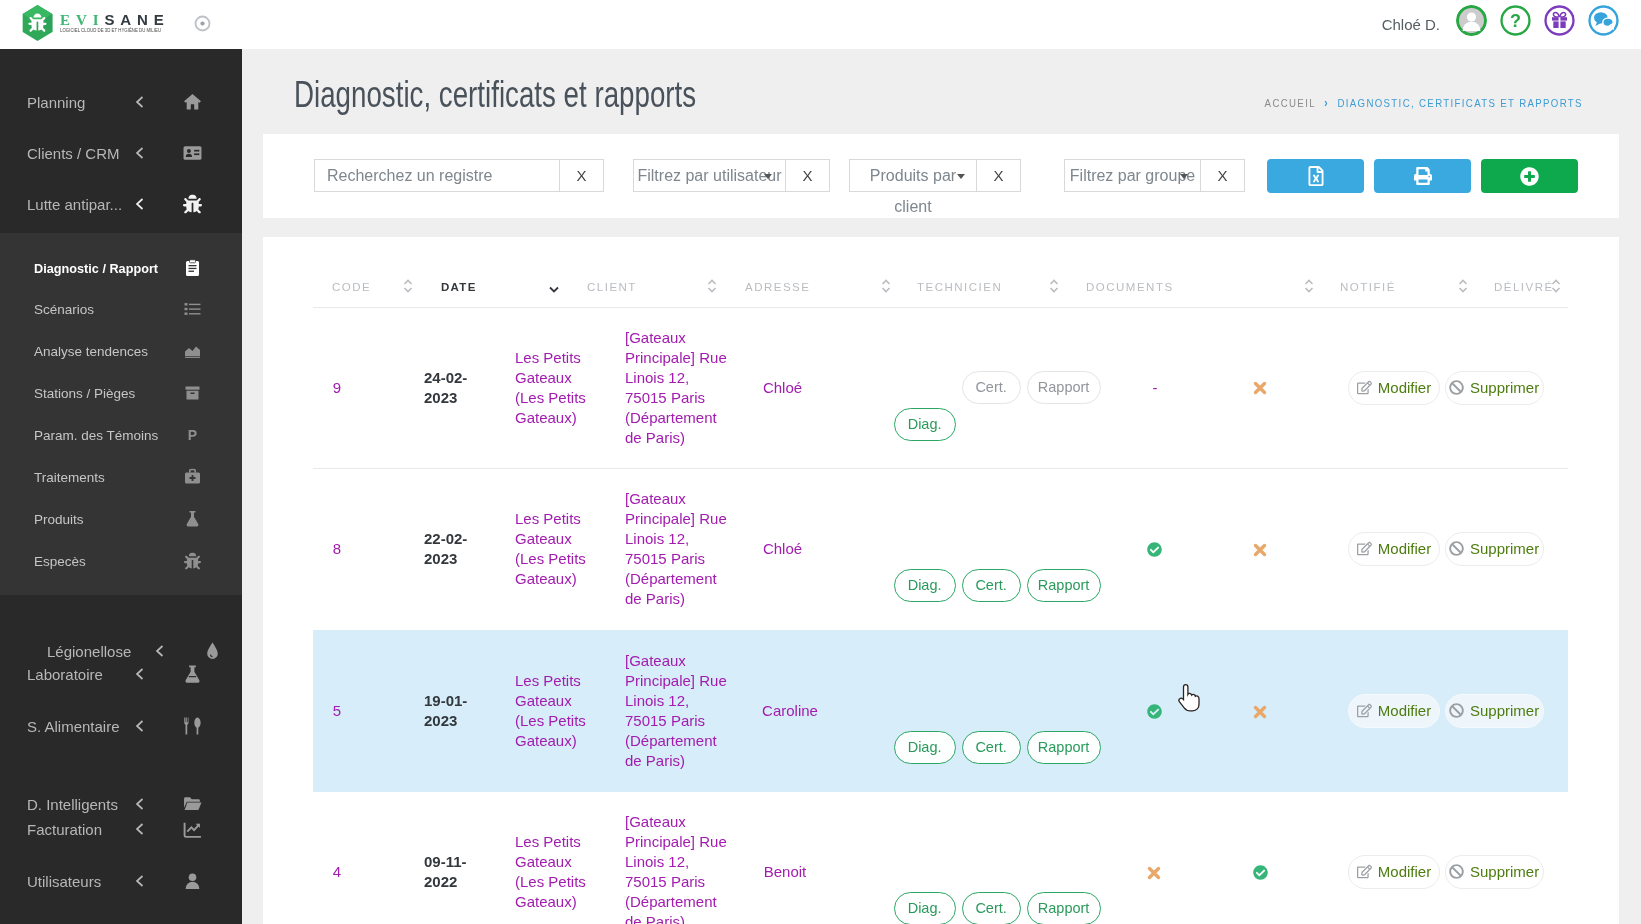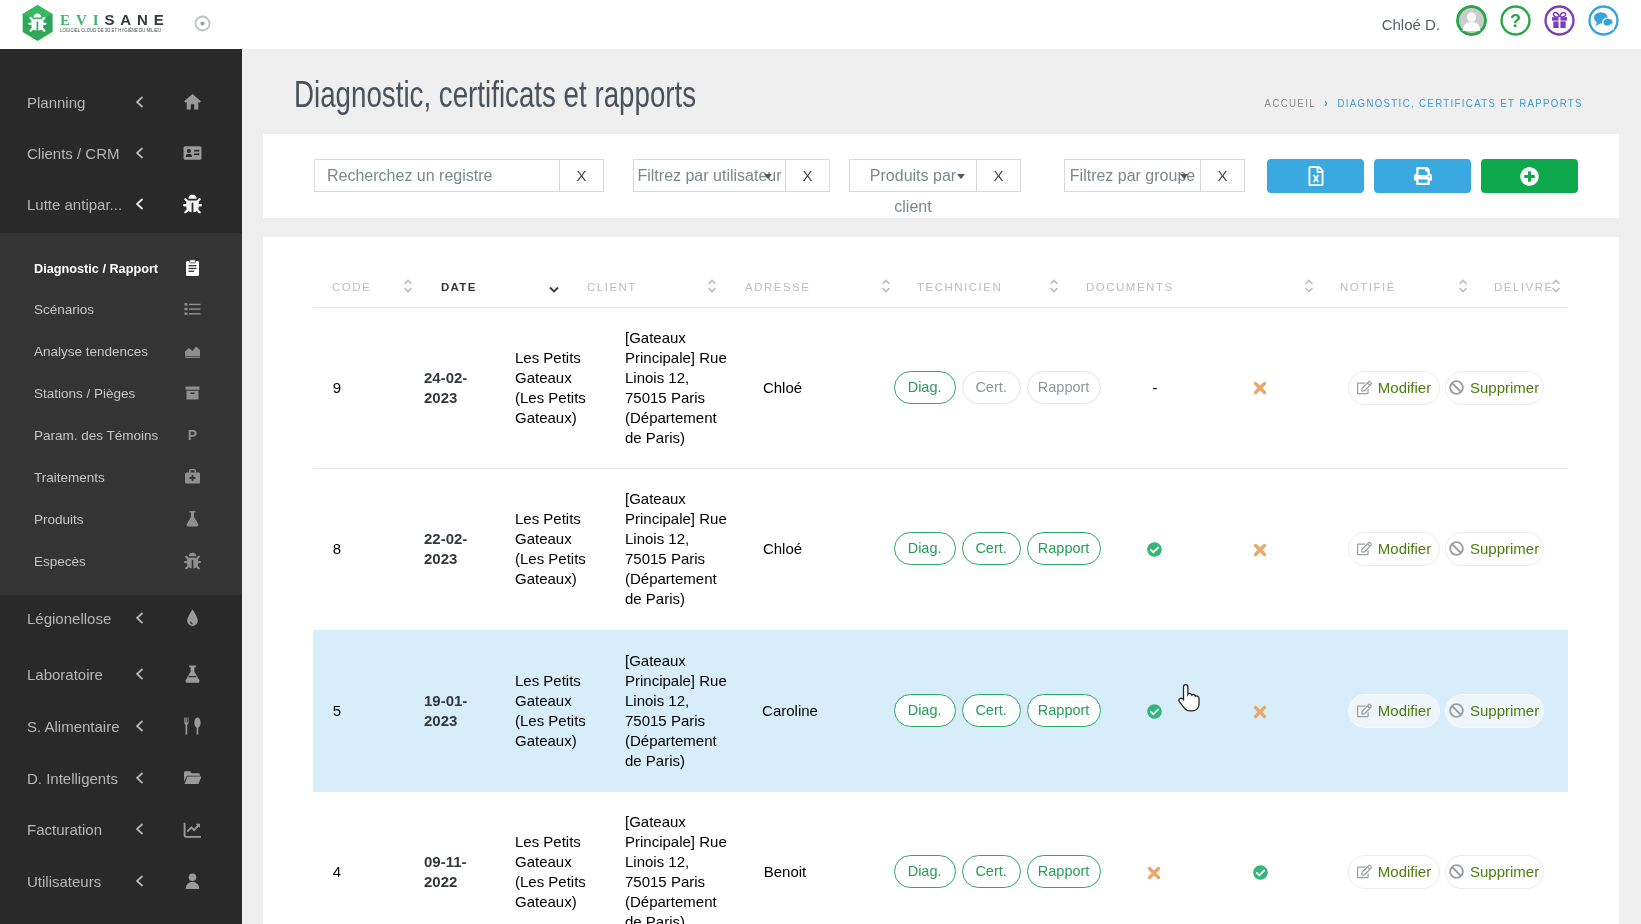--- a/index.html
+++ b/index.html
@@ -48,24 +48,24 @@
 
 .bigbtn { position:absolute; top:159px; width:97px; height:34px; border-radius:4px; }
 .blue { background:#39a9e0; }
 .green { background:#0fa94d; }
 
 
 .th { position:absolute; font-size:11.5px; letter-spacing:1.5px; color:#b9bdc1; white-space:nowrap; }
 .th.dark { color:#34383c; font-weight:bold; letter-spacing:1.3px; }
 .sorticon { position:absolute; width:10px; height:14px; }
 .row-line { position:absolute; left:313px; width:1255px; height:1px; background:#e9e9e9; }
-.cell { position:absolute; font-size:15px; color:#000000; line-height:20px; }
+.cell { position:absolute; font-size:15px; color:#a21caf; line-height:20px; }
 .bold { font-weight:bold; color:#33383d; }
 .pill { position:absolute; height:33px; border-radius:17px; background:transparent; font-size:14.5px; text-align:center; }
-.pill.gr { border:1px solid #2aa765; color:#2a9a5c; }
+.pill.gr { border:1px solid #2aa765; color:#2a9a5c;margin-top:37px; }
 .pill.gy { border:1px solid #e4e4e4; color:#8f969c; }
 .actbtn { position:absolute; height:34px; border-radius:17px; border:1px solid #ececec; color:#4d7c0f; font-size:15px; display:flex; align-items:center; justify-content:center; white-space:nowrap; }
 .hl { background:#d7edf9; }
 </style>
 </head>
 <body>
 <div class="abs" id="topbar"></div>
 <div class="abs" id="sidebar"></div>
 <div class="abs" id="submenu-bg"></div>
 
@@ -209,21 +209,21 @@
       <path fill="#8f8f8f" d="M7 1 h3 v5.2 l4.2 7.4 a1.6 1.6 0 0 1 -1.4 2.4 H4.2 a1.6 1.6 0 0 1 -1.4 -2.4 L7 6.2 Z M5.5 0.5 h6 v1.4 h-6 Z"></path>
     </svg>
   </div>
 <div class="smitem" style="top:539.8px;">
     <span class="lbl">Especès</span>
  <svg class="ic" viewBox="0 0 512 512">
       <path fill="#8f8f8f" d="M511.988 288.9c-.478 17.43-15.217 31.1-32.653 31.1H424v16c0 21.864-4.882 42.584-13.6 61.145l60.228 60.228c12.496 12.497 12.496 32.758 0 45.255-12.498 12.497-32.759 12.496-45.256 0l-54.736-54.736C345.886 467.965 314.351 480 280 480V236c0-6.627-5.373-12-12-12h-24c-6.627 0-12 5.373-12 12v244c-34.351 0-65.886-12.035-90.636-32.108l-54.736 54.736c-12.498 12.497-32.759 12.496-45.256 0-12.496-12.497-12.496-32.758 0-45.255l60.228-60.228C92.882 378.584 88 357.864 88 336v-16H32.665c-17.436 0-32.175-13.67-32.653-31.1-.494-18.02 13.978-32.9 31.988-32.9h56v-58.745l-46.628-46.628c-12.496-12.497-12.496-32.758 0-45.255 12.498-12.497 32.758-12.497 45.256 0L141.255 160h229.489l54.627-54.627c12.498-12.497 32.758-12.497 45.256 0 12.496 12.497 12.496 32.758 0 45.255L424 197.255V256h56c18.01 0 32.482 14.88 31.988 32.9zM257 0c-61.856 0-112 50.144-112 112h224C369 50.144 318.856 0 257 0z"></path>
     </svg>
   </div>
 
-<div class="mitem" style="top:592px;">
+<div class="mitem" style="top:625px;margin-left:20px;">
     <span class="lbl">Légionellose</span>
     <svg class="chev" viewBox="0 0 9 13">
       <path d="M7.5 1.5 L2 6.5 L7.5 11.5" stroke="#b7b7b7" stroke-width="1.7" fill="none"></path>
     </svg>
  <svg class="ic" viewBox="0 0 18 18">
       <path fill="#9a9a9a" d="M9 1 C9 1 14 8 14 11.5 A5 5 0 0 1 4 11.5 C4 8 9 1 9 1 Z"></path>
       <path d="M7 12.5 a2.5 2.5 0 0 0 2 2" stroke="#2d2d2d" stroke-width="1.1" fill="none"></path>
     </svg>
   </div>
 <div class="mitem" style="top:647.5px;">
@@ -241,21 +241,21 @@
     <svg class="chev" viewBox="0 0 9 13">
       <path d="M7.5 1.5 L2 6.5 L7.5 11.5" stroke="#b7b7b7" stroke-width="1.7" fill="none"></path>
     </svg>
  <svg class="ic" viewBox="0 0 18 18">
       <g fill="#9a9a9a">
         <path d="M5.2 1 V6 a2 2 0 0 1 -1.2 1.8 V17 H2.4 V7.8 A2 2 0 0 1 1.2 6 V1 H2.4 V5.5 H3.1 V1 H4 V5.5 H4.7 V1 Z"></path>
         <path d="M13.5 1 c1.8 0 3.2 2.2 3.2 5 c0 2.2 -0.9 4 -2.2 4.6 V17 h-1.6 V10.6 c-1.3 -0.6 -2.2 -2.4 -2.2 -4.6 c0 -2.8 1.4 -5 2.8 -5 Z"></path>
       </g>
     </svg>
   </div>
-<div class="mitem" style="top:752px;">
+<div class="mitem" style="top:778px;">
     <span class="lbl">D. Intelligents</span>
     <svg class="chev" viewBox="0 0 9 13">
       <path d="M7.5 1.5 L2 6.5 L7.5 11.5" stroke="#b7b7b7" stroke-width="1.7" fill="none"></path>
     </svg>
  <svg class="ic" viewBox="0 0 18 18">
       <path fill="#9a9a9a" d="M1 4 a1.3 1.3 0 0 1 1.3 -1.3 h4.2 l1.8 1.8 h6.4 a1.3 1.3 0 0 1 1.3 1.3 v1 H3.6 L1 12.5 Z"></path>
       <path fill="#9a9a9a" d="M4.1 7.6 H17.5 L14.9 14 a1.3 1.3 0 0 1 -1.2 0.8 H1.5 Z"></path>
     </svg>
   </div>
 <div class="mitem" style="top:802.9px;">

